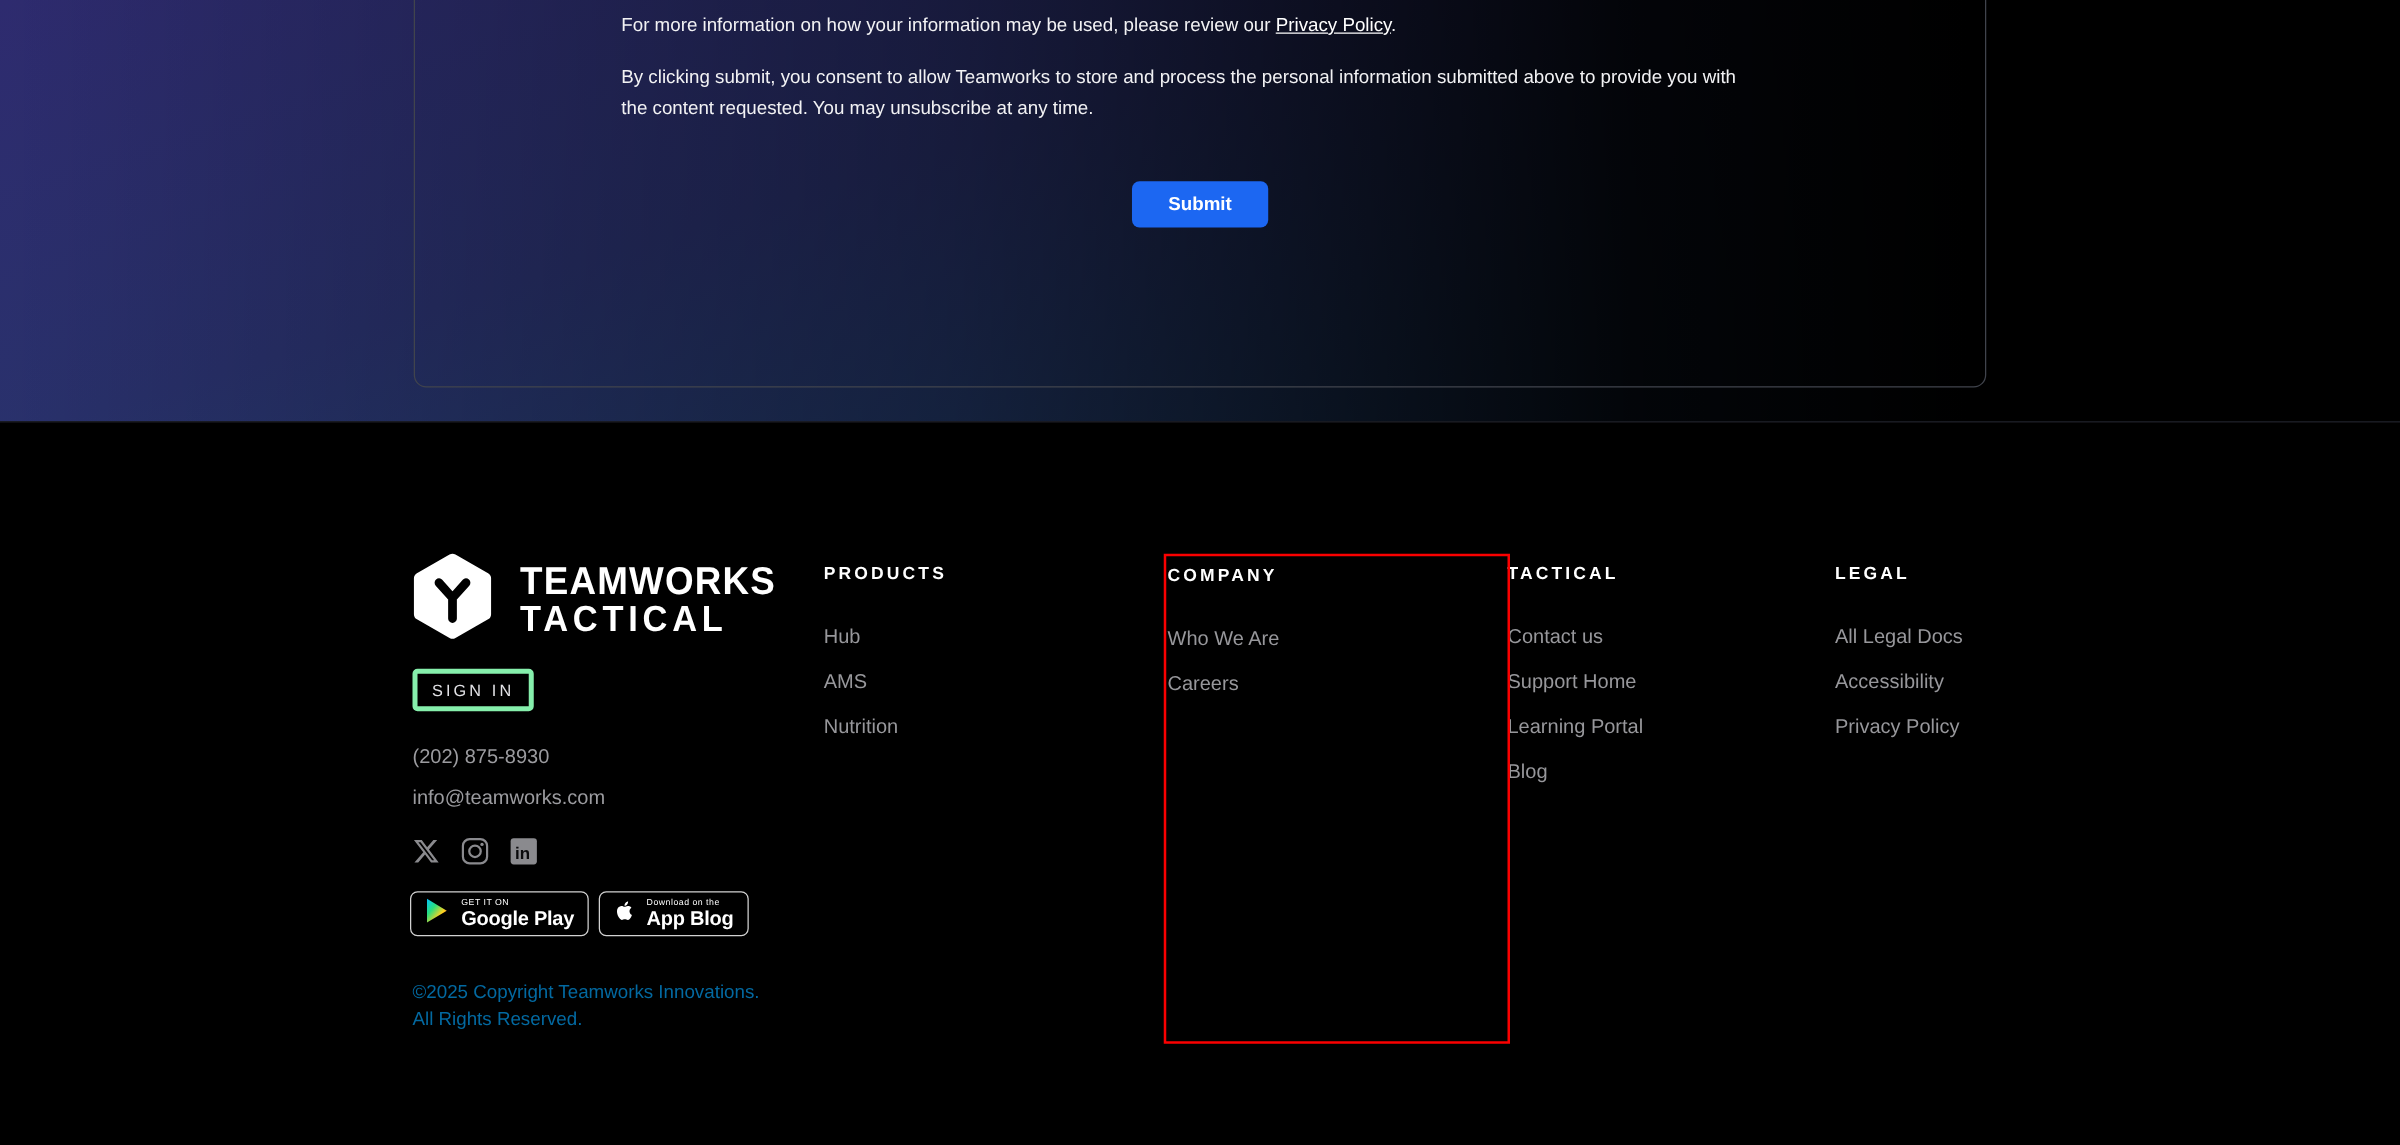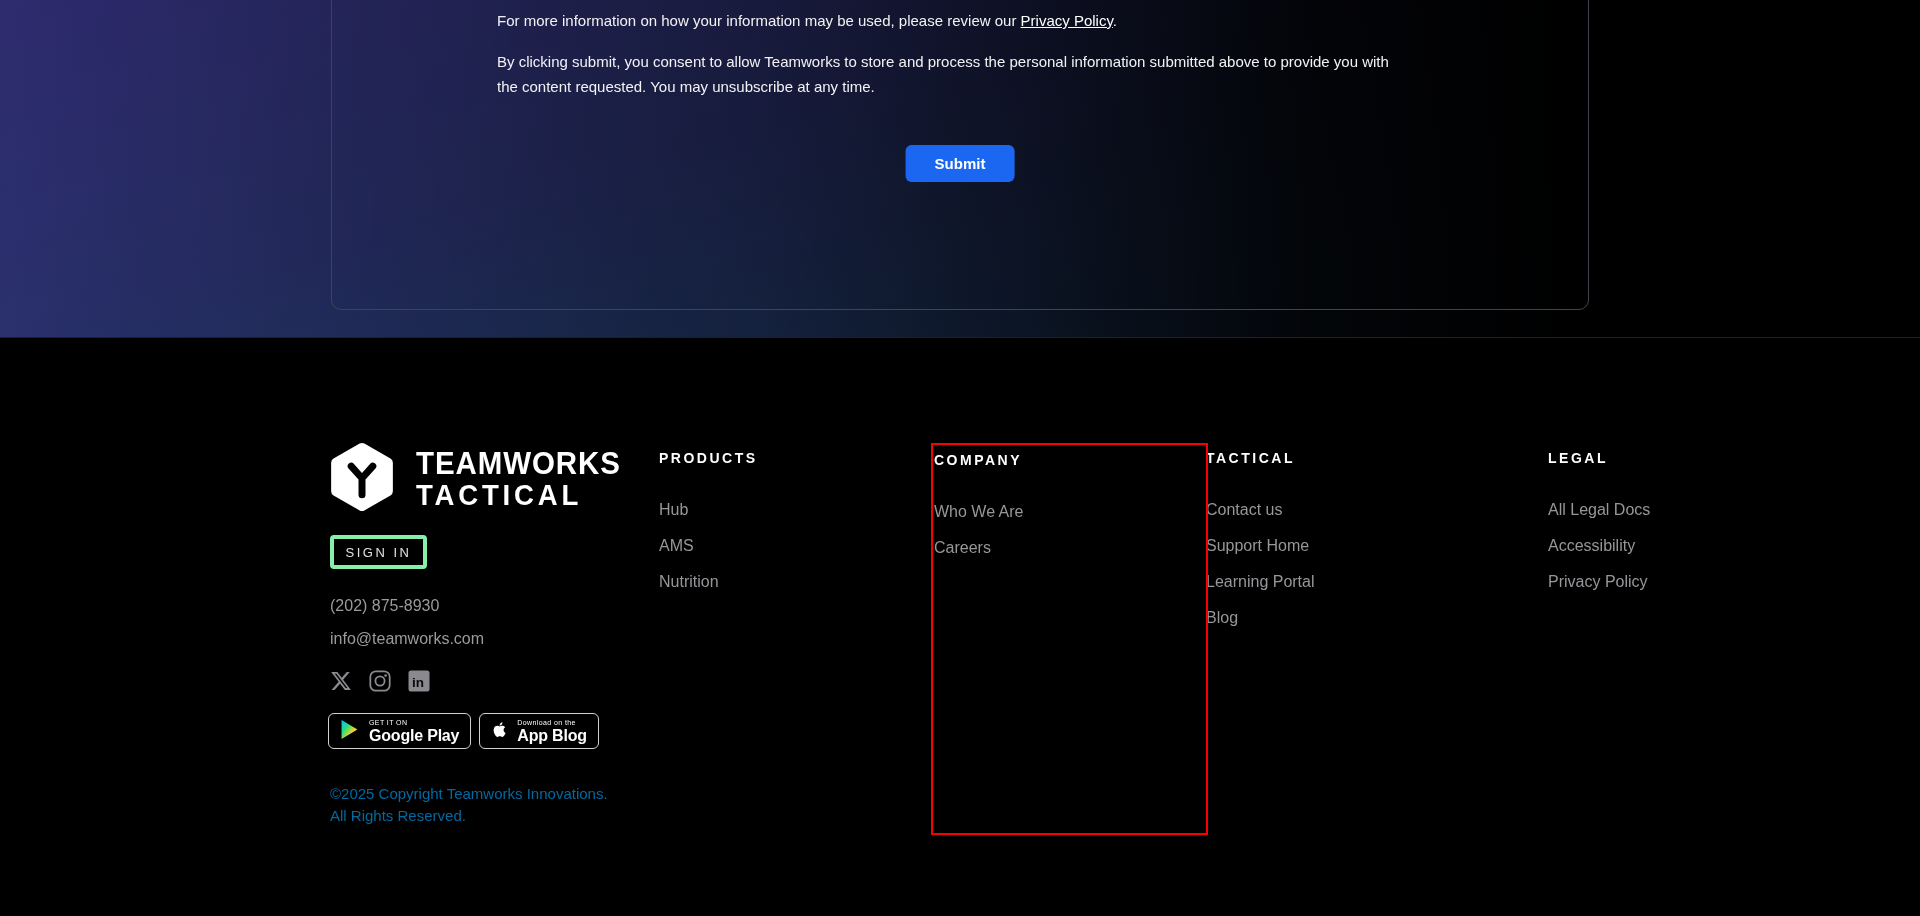--- a/index.html
+++ b/index.html
@@ -60,21 +60,21 @@
   .badge-text { display:flex; flex-direction:column; justify-content:center; }
   .badge-small { font-size:7px; color:#fff; letter-spacing:.4px; line-height:9px; }
   .badge-large { font-size:16px; color:#fff; font-weight:bold; line-height:17px; letter-spacing:-.2px; }
 
   .copyright { position:absolute; left:330px; top:421px; font-size:15px; line-height:22px; color:#0369a1; }
 
   .fcol { position:absolute; top:88px; width:230px; }
   .fcol-products  { left:659px; }
   .fcol-company   { left:934px; top:90px; }
   .fcol-resources { left:1206px; }
-  .fcol-legal     { left:1548px;text-decoration:underline; }
+  .fcol-legal     { left:1468px;text-decoration:underline; }
   .fcol h4 { color:#fff; font-size:14px; letter-spacing:2.5px; font-weight:bold; margin-bottom:34px; }
   .fcol a { display:block; font-size:16px; color:#97979b; line-height:19px; margin-bottom:17px; cursor:pointer; text-decoration:none; }
 
   .highlight-box {
     position:absolute; left:931px; top:81px; width:277px; height:392px;
     border:2px solid #fb0000; pointer-events:none;
   }
 </style>
 </head>
 <body>

